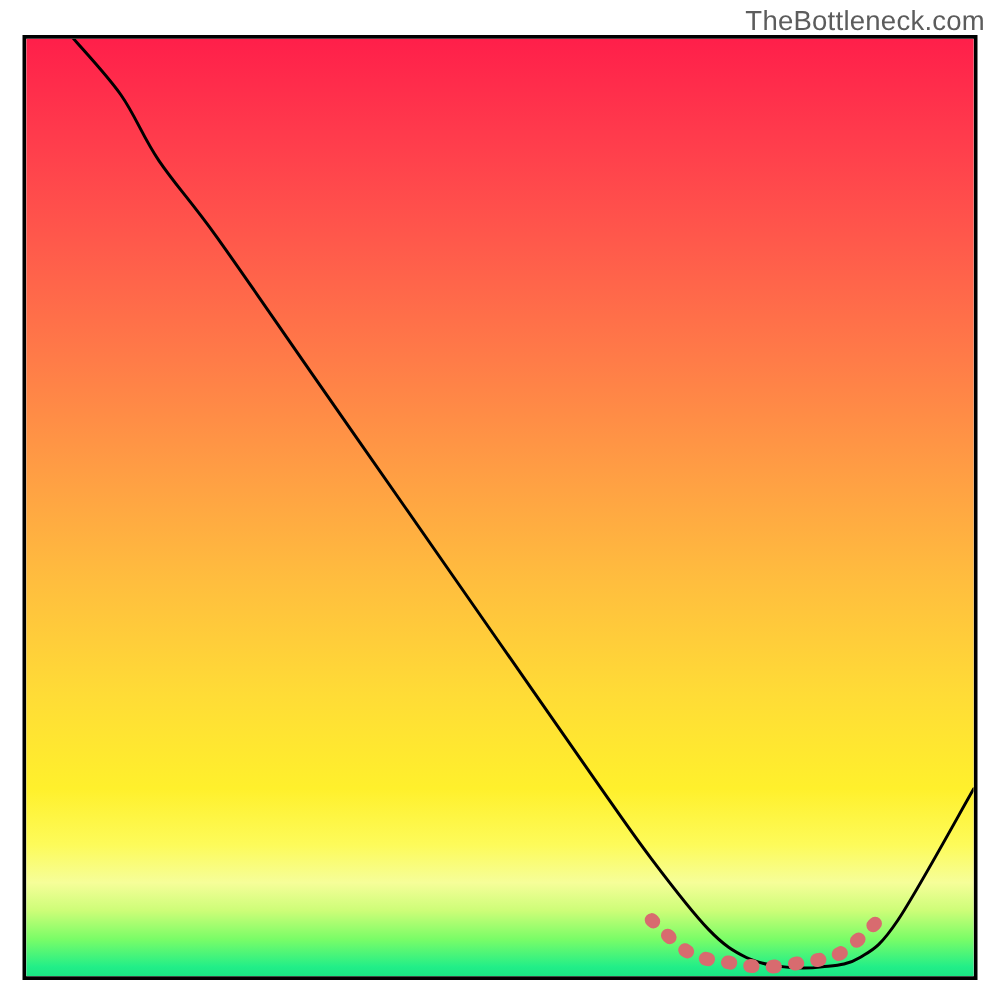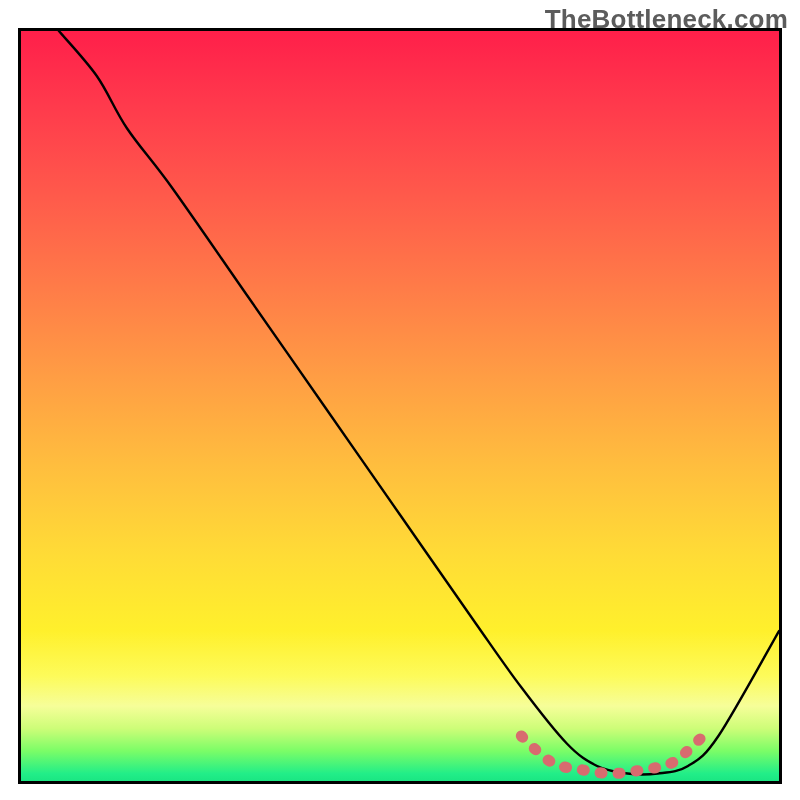--- a/index.html
+++ b/index.html
@@ -13,22 +13,22 @@
   }
   .wrap {
     position: relative;
     width: 800px;
     height: 800px;
   }
   .watermark {
     position: absolute;
     top: 4px;
     right: 12px;
-    font-size: 26px;
-    font-weight: 700;
+    font-size: 22px;
+    font-weight: 400;
     color: #5c5c5c;
     letter-spacing: 0.2px;
     text-align: right;
   }
   .plot {
     position: absolute;
     left: 18px;
     top: 28px;
     width: 764px;
     height: 756px;

